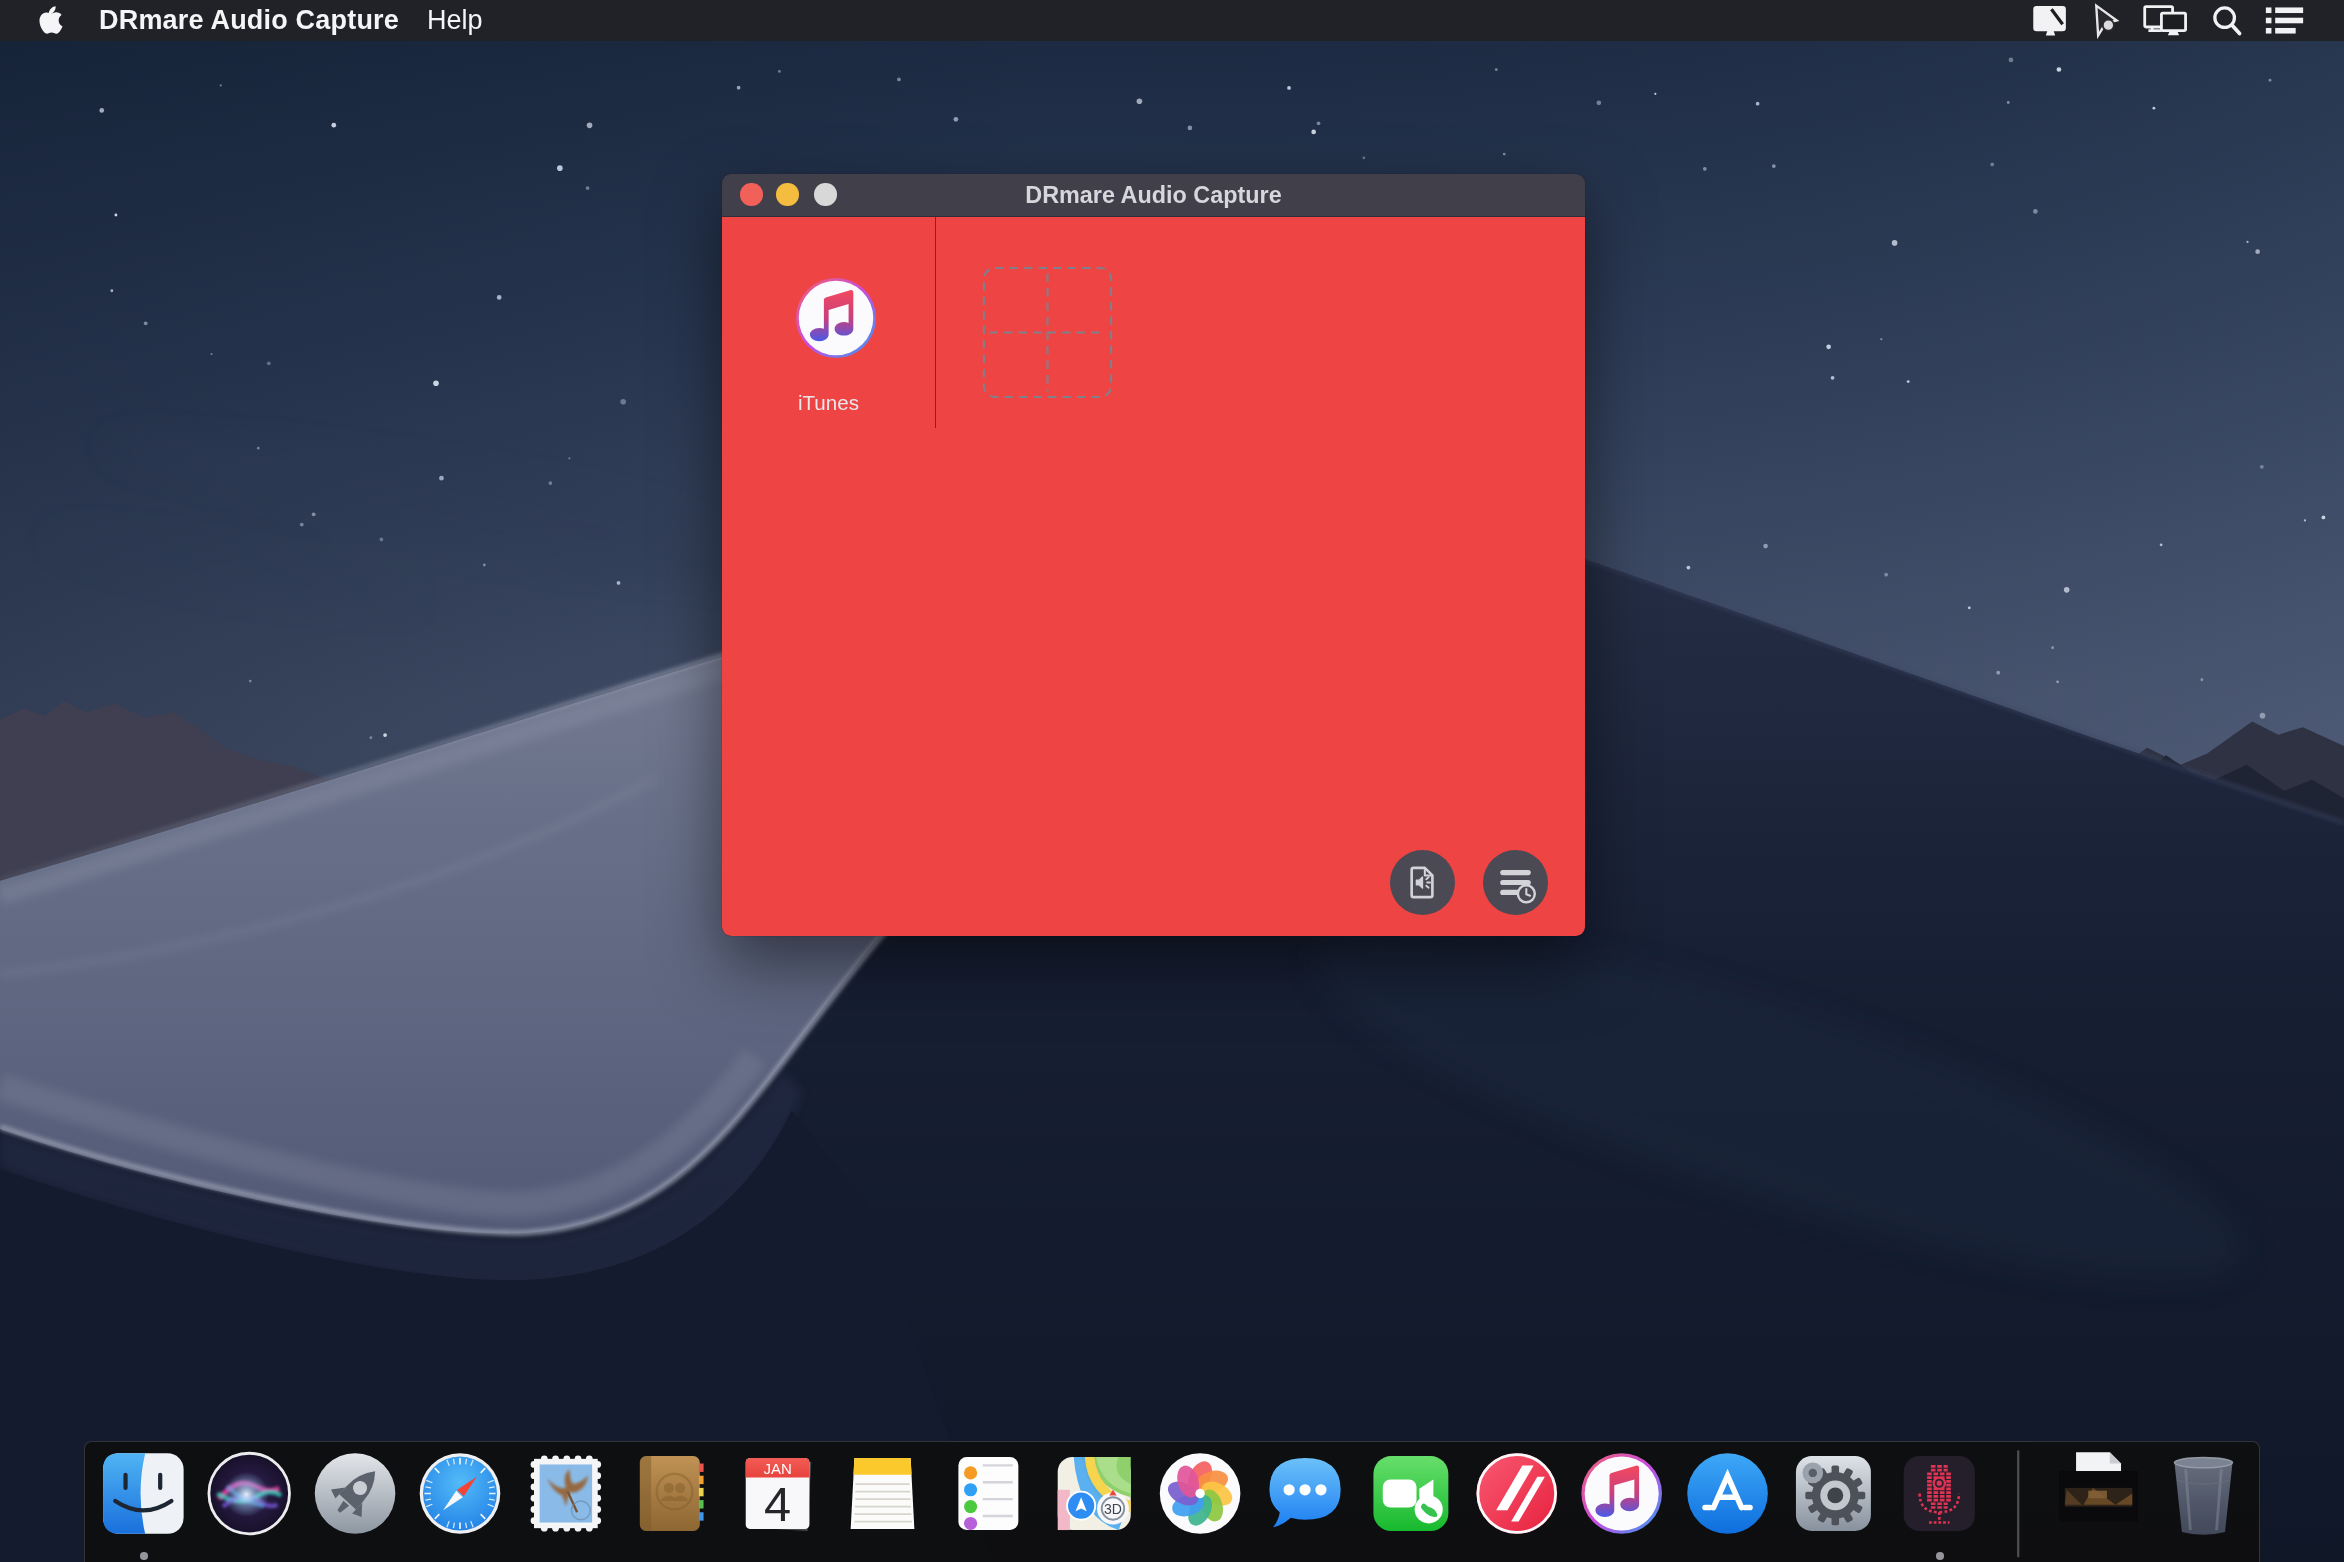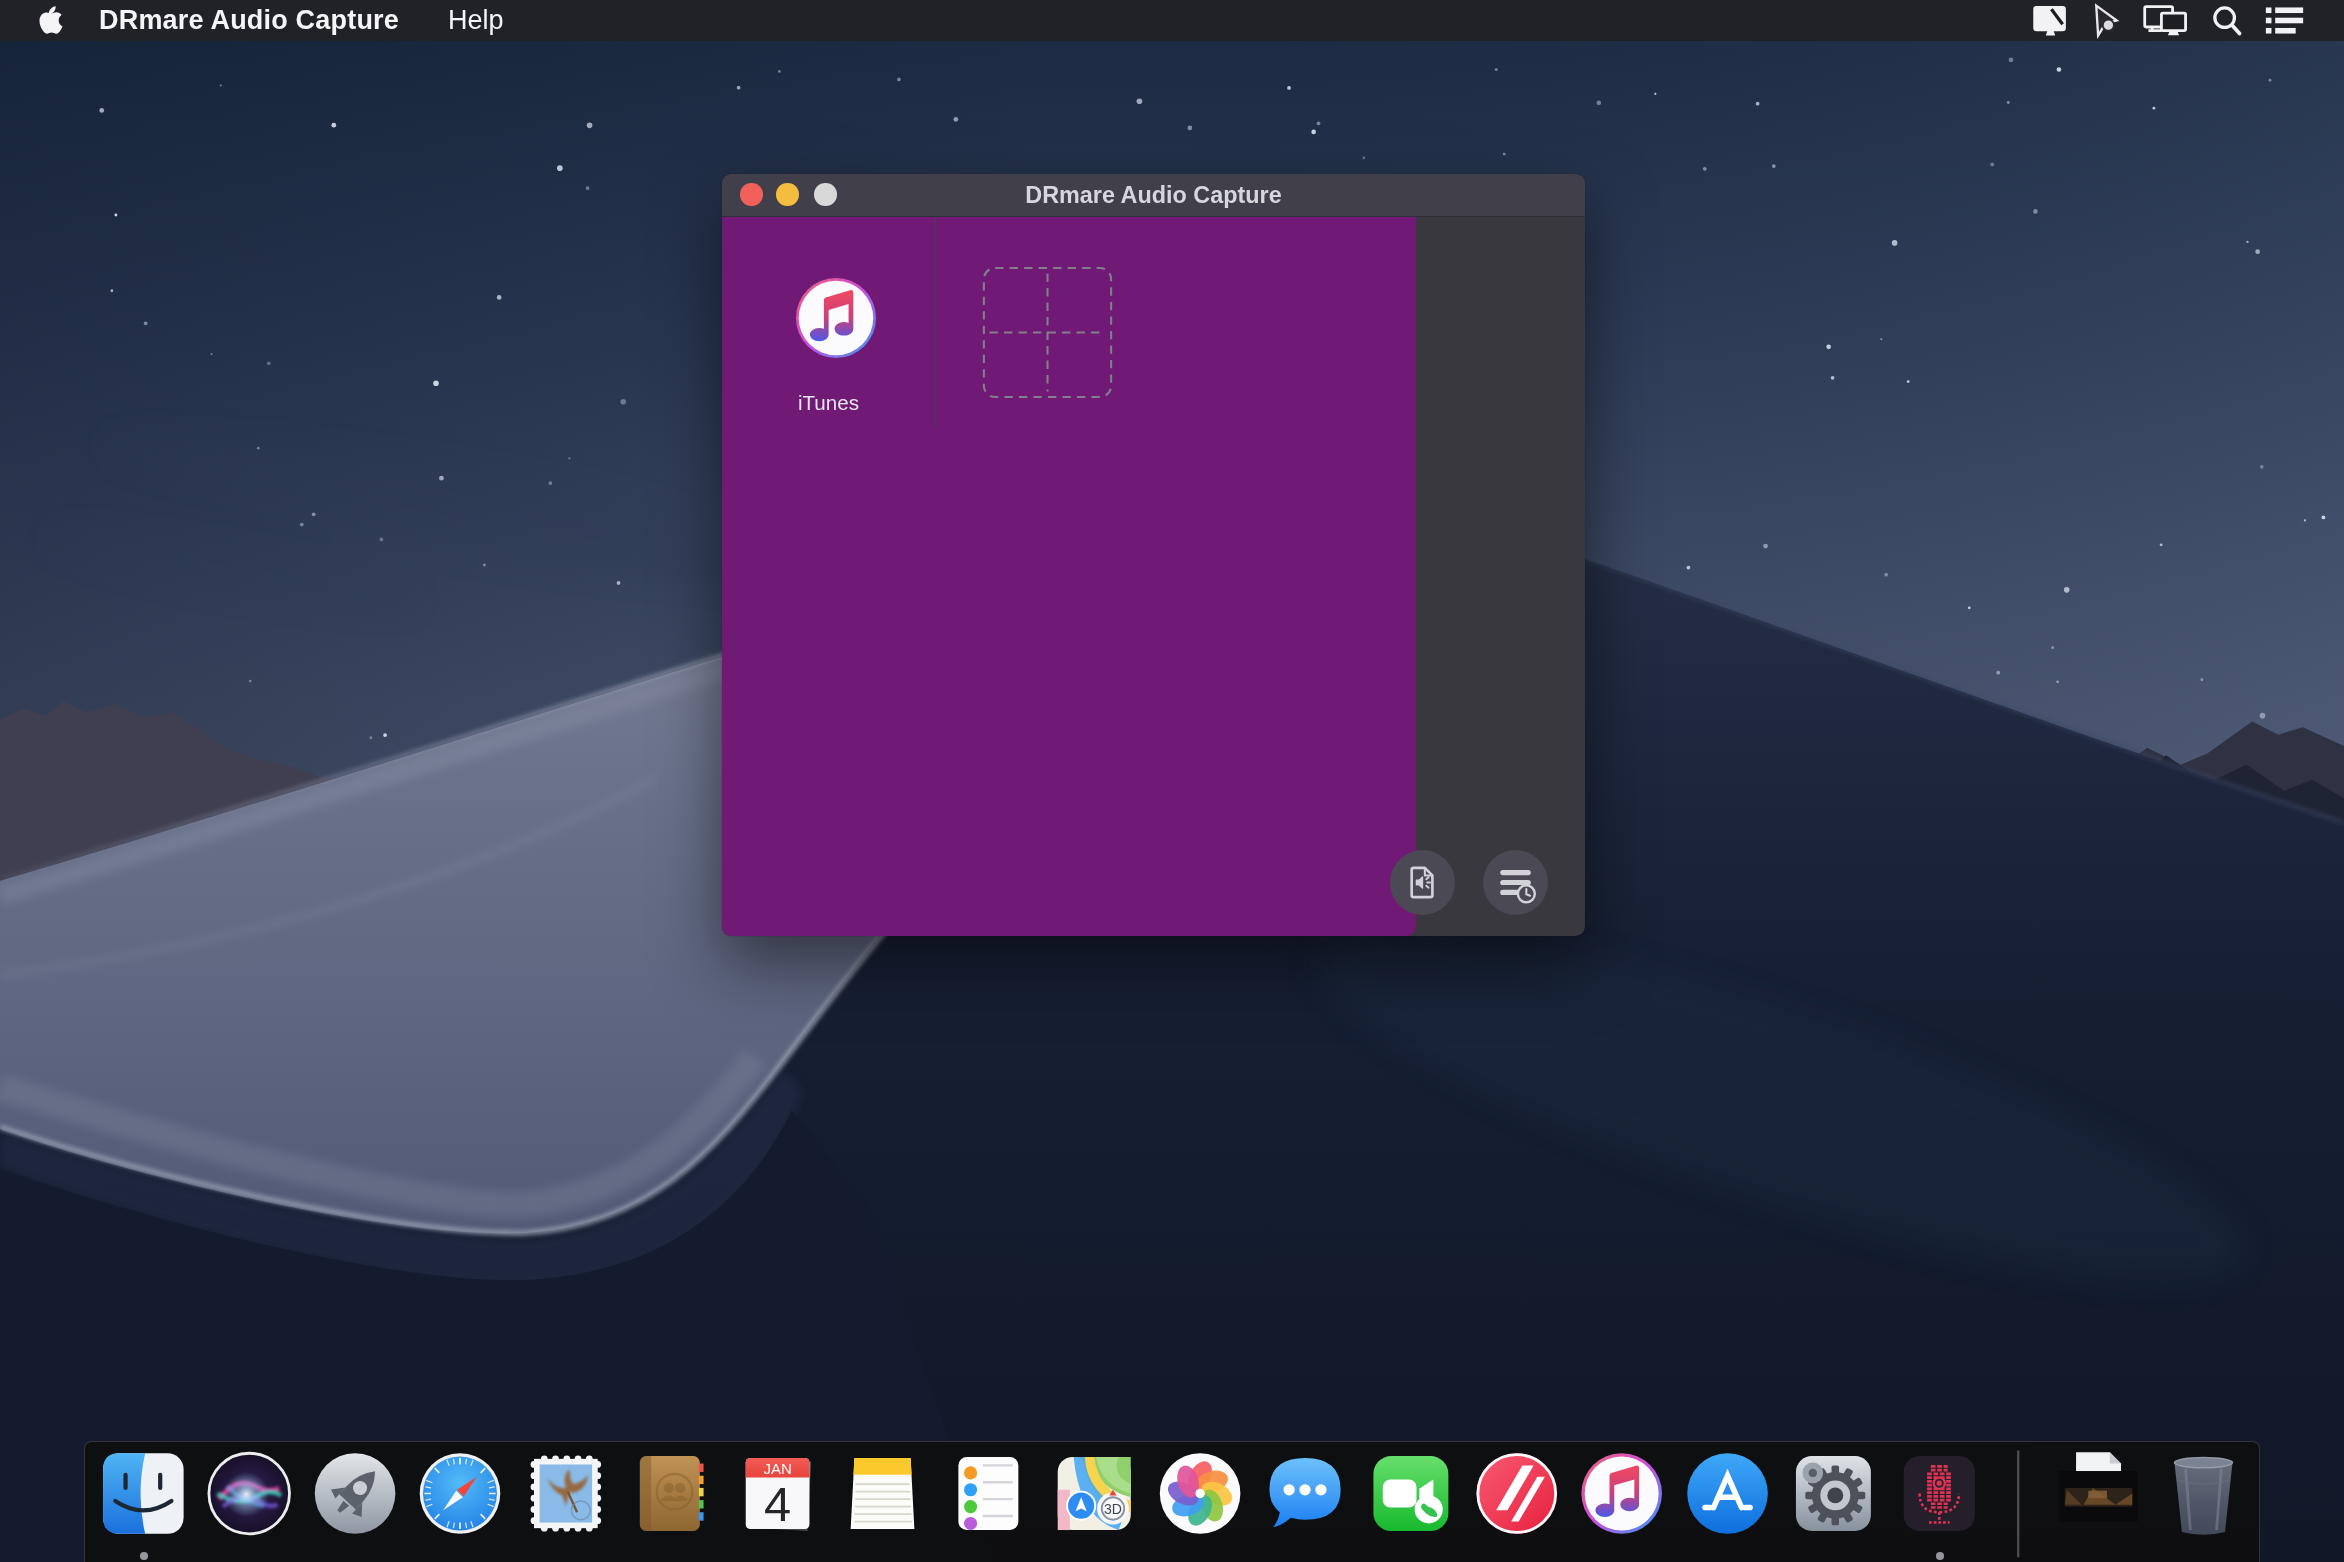--- a/index.html
+++ b/index.html
@@ -1,28 +1,28 @@
 <!DOCTYPE html>
 <html style="font-size:15px"><head>
 <meta charset="utf-8">
 <style>
 html,body{margin:0;padding:0;width:2344px;height:1563px;overflow:hidden;background:#10182a;font-family:"Liberation Sans",sans-serif;}
 #screen{position:absolute;left:0;top:0;width:2344px;height:1563px;overflow:hidden;text-decoration:underline;}
 #wall{position:absolute;left:0;top:0;}
 
 #menubar{position:absolute;left:0;top:0;width:2344px;height:41px;background:#202227;display:flex;align-items:center;color:#f5f5f7;}
 #menubar .app{font-weight:bold;font-size:27px;margin-left:32px;letter-spacing:0.2px;}
-#menubar .help{font-size:27px;margin-left:49px;}
+#menubar .help{font-size:27px;margin-left:28px;}
 #mbicons{position:absolute;right:0;top:0;height:41px;display:flex;align-items:center;}
 
 #win{position:absolute;left:722px;top:174px;width:863px;height:762px;border-radius:9.4px;background:#39383f;box-shadow:0 28px 66px rgba(0,0,0,0.5), 0 0 0.9px rgba(0,0,0,0.7);}
 #titlebar{position:absolute;left:0;top:0;width:863px;height:42px;background:#403f4a;border-radius:9.4px 9.4px 0 0;border-bottom:0.9px solid #302f38;}
 .tl{position:absolute;top:9.4px;width:22.5px;height:22.5px;border-radius:50%;}
 #title{position:absolute;left:0;top:0;width:863px;height:42px;text-align:center;line-height:42px;font-size:23.4px;font-weight:bold;color:#d6d6dd;}
-#wbody{position:absolute;left:0;top:43px;width:694px;height:719px;background:#701a75;border-radius:0 0 9.4px 9.4px;}
+#wbody{position:absolute;left:0;top:43px;width:863px;height:719px;background:#ef4444;border-radius:0 0 9.4px 9.4px;}
 .cellsep{position:absolute;left:213px;top:0px;width:0.9px;height:211px;background:#413f4b;}
 #itunesicon{position:absolute;left:73px;top:60px;}
 #ituneslabel{position:absolute;left:0px;top:174px;width:213px;text-align:center;font-size:20.6px;color:#e7e7ec;}
 #dashbox{position:absolute;left:260px;top:49px;}
 .roundbtn{position:absolute;width:65px;height:65px;border-radius:50%;background:#4a4954;top:633px;}
 
 #dock{position:absolute;left:84px;top:1441px;width:2176px;height:122px;background:rgba(15,15,17,0.96);border:0.9px solid rgba(140,140,150,0.3);border-bottom:none;border-radius:7.5px 7.5px 0 0;box-sizing:border-box;}
 .dot{position:absolute;top:1552px;width:7.5px;height:7.5px;border-radius:50%;background:#94949a;}
 </style>
 </head>

